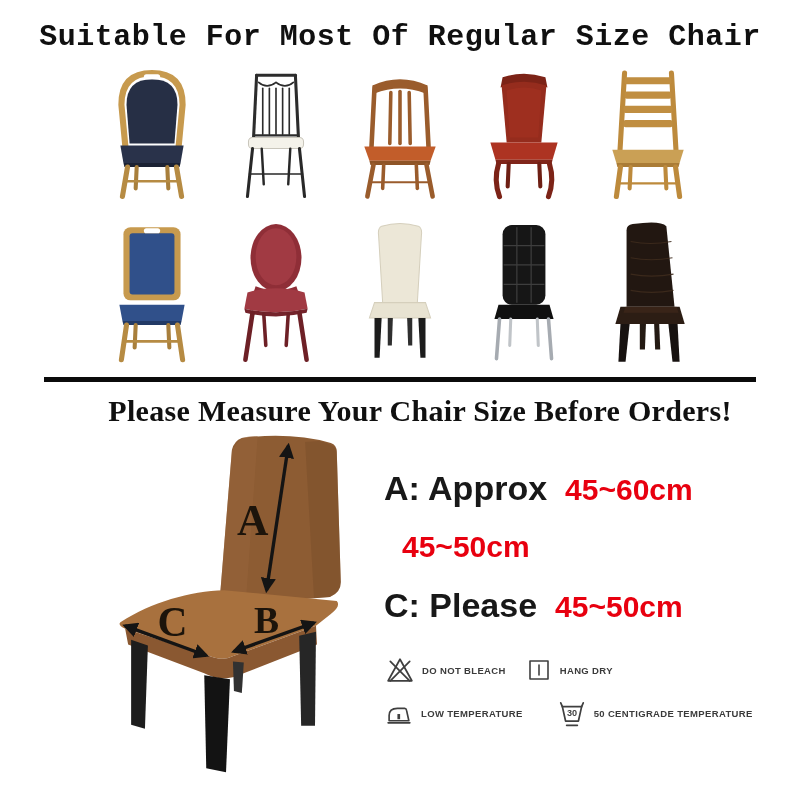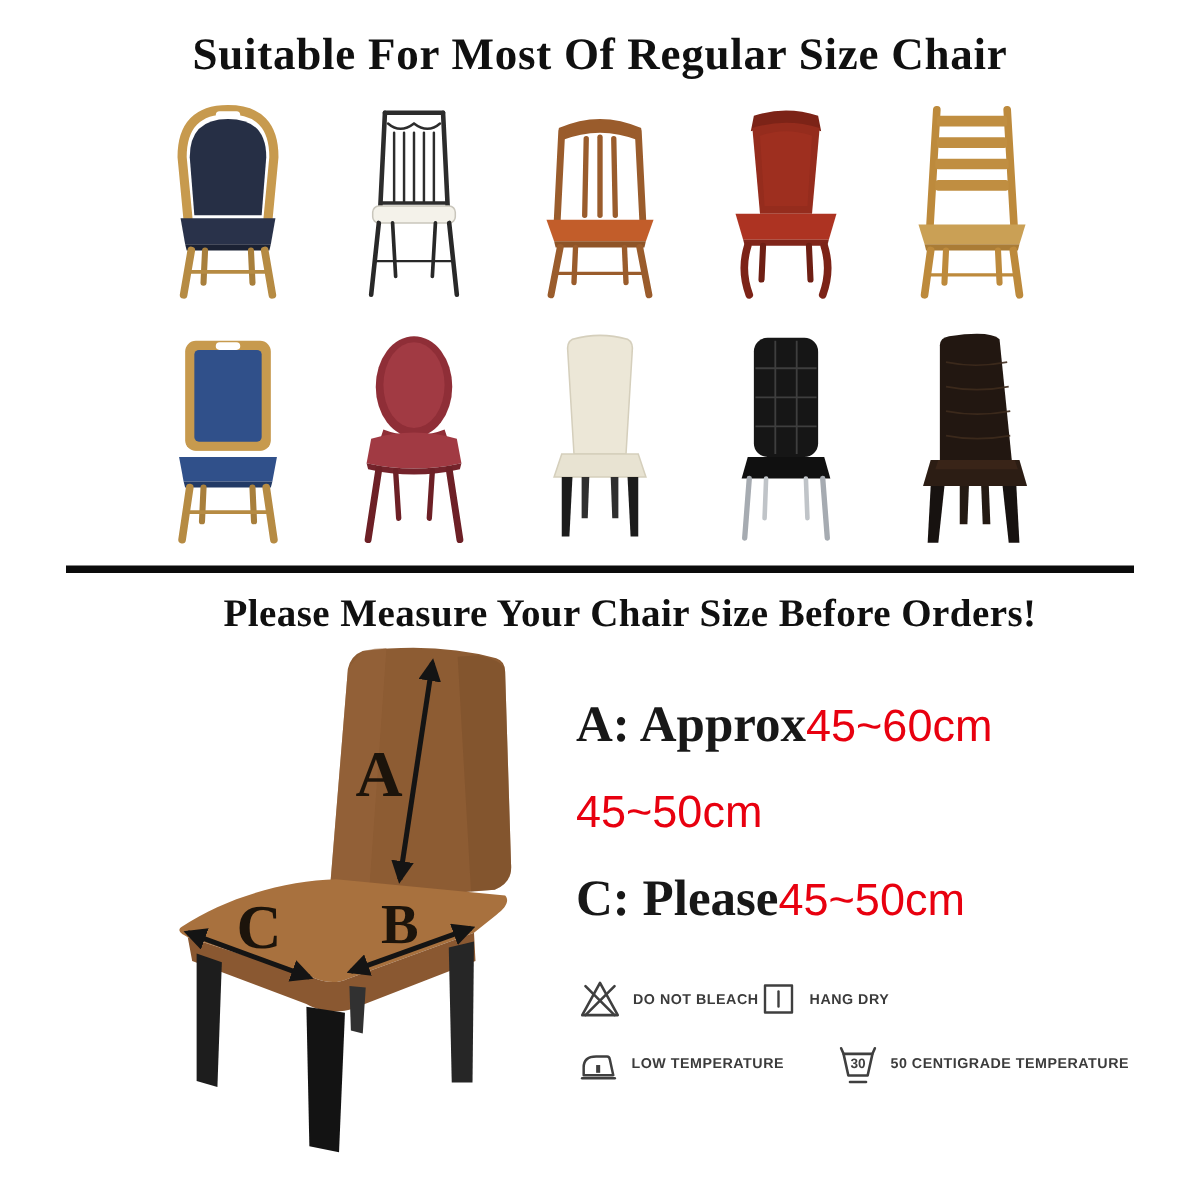--- a/index.html
+++ b/index.html
@@ -1,39 +1,39 @@
 <!DOCTYPE html>
 <html style="--accent-red: #e8000f;"><head>
 <meta charset="utf-8">
 <style>
   html,body{margin:0;padding:0;background:#ffffff;}
   .page{position:relative;width:800px;height:800px;background:#fff;overflow:hidden;
         font-family:"Liberation Serif",serif;}
   .main-title{margin:20px 0 0;text-align:center;font-size:30px;font-weight:bold;
-        color:#101010;letter-spacing:0.5px;}
+        color:#101010;letter-spacing:0.5px;font-family:Liberation Mono, monospace;}
   .chair-row{display:flex;justify-content:center;align-items:flex-end;gap:22px;}
   .row-1{margin-top:12px;}
   .row-2{margin-top:18px;}
   .chair{width:102px;flex:0 0 auto;}
   .chair svg{display:block;width:100%;height:auto;}
   .divider{width:712px;height:5px;background:#0b0b0b;border:none;margin:14px auto 0;}
-  .section-title{margin:12px 0 0;text-align:center;font-size:26px;font-weight:bold;
+  .section-title{margin:12px 0 0;text-align:center;font-size:30px;font-weight:bold;
         color:#101010;letter-spacing:0.3px;padding-left:40px;}
   .bottom-area{position:relative;height:363px;}
   .diagram{position:absolute;left:110px;top:4px;width:235px;height:352px;}
   .diagram svg{display:block;width:100%;height:100%;}
   .diagram text{font-family:"Liberation Serif",serif;font-weight:bold;fill:#1c140b;}
   .measurements{position:absolute;left:384px;top:41px;}
   .m-row{display:flex;align-items:baseline;margin-bottom:22px;white-space:nowrap;}
-  .m-label{font-size:34px;font-weight:bold;color:#181818;font-family:Liberation Serif, serif;}
-  .m-value{font-size:30px;font-weight:normal;
+  .m-label{font-size:34px;font-weight:bold;color:#181818;font-family:Liberation Sans, sans-serif;}
+  .m-value{font-size:30px;font-weight:bold;margin-left:18px;
         font-family:"Liberation Sans",sans-serif;color:var(--accent-red,#e8000f);}
   .care{position:absolute;left:386px;top:228px;font-family:"Liberation Sans",sans-serif;}
   .care-row{display:flex;align-items:center;}
-  .care-row-1{}
+  .care-row-1{gap:20px;}
   .care-row-2{gap:35px;margin-top:14px;}
   .care-item{display:flex;align-items:center;gap:8px;}
   .care-item svg{display:block;}
   .care-label{font-size:9.5px;font-weight:600;color:#3b3b3b;letter-spacing:0.35px;white-space:nowrap;}
   .care-ico{stroke:#3f3f3f;fill:none;stroke-width:1.6;stroke-linecap:round;stroke-linejoin:round;}
   .tub-num{font-family:"Liberation Sans",sans-serif;font-size:8.5px;font-weight:bold;fill:#3f3f3f;}
 </style>
 </head>
 <body>
 

